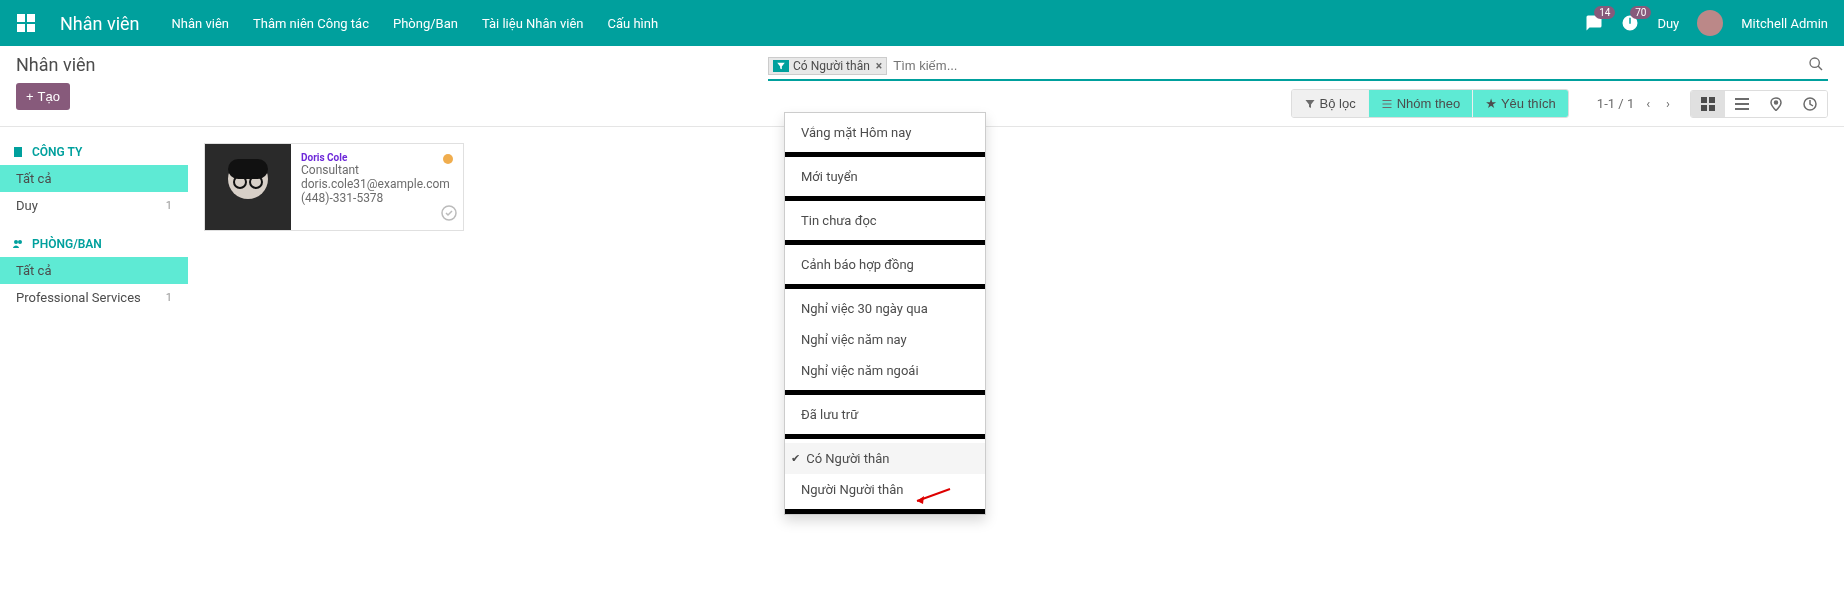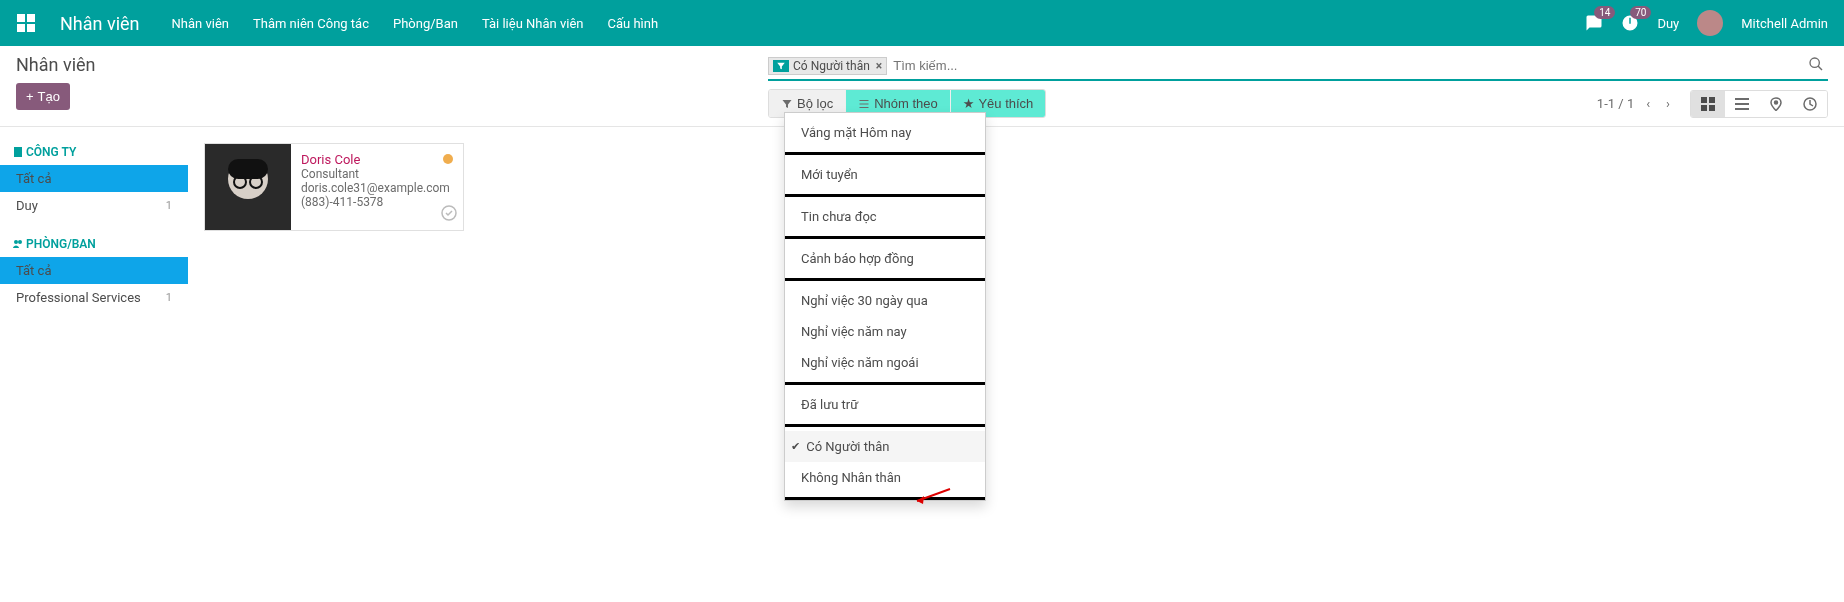--- a/index.html
+++ b/index.html
@@ -25,50 +25,50 @@
 .btn-create { background: #875a7b; color: #fff; border: none; padding: 6px 10px; cursor: pointer; font-size: 13px; display: inline-flex; align-items: center; gap: 4px; border-radius: 3px; width: fit-content; }
 .subheader-right { margin-left: auto; display: flex; flex-direction: column; gap: 8px; flex: 1; max-width: 1060px; }
 
 .search-row { display: flex; align-items: center; border-bottom: 2px solid #00a09d; padding-bottom: 2px; }
 .filter-chip { background: #e8e8e8; border: 1px solid #ccc; padding: 1px 4px; display: inline-flex; align-items: center; gap: 4px; font-size: 12px; }
 .filter-chip .chip-icon { background: #00a09d; color: #fff; padding: 1px 3px; font-size: 10px; display:inline-flex; align-items:center; }
 .filter-chip .remove { cursor: pointer; color:#666; font-weight:bold; margin-left:2px; }
 .search-input { flex: 1; border: none; outline: none; padding: 4px 6px; font-size: 13px; }
 .search-icon { color: #6c6c6c; cursor: pointer; padding: 0 4px; }
 
-.controls-row { display: flex; align-items: center; justify-content: space-between; }
+.controls-row { display: flex; align-items: center; justify-content: flex-end; gap: 28px; }
 .controls-left { display: flex; gap: 0; border:1px solid #ddd; border-radius:3px; overflow:hidden; }
 .ctrl-btn { background: #5eead4; border: none; border-right:1px solid #eee; padding: 6px 12px; cursor: pointer; font-size: 13px; color: #4c4c4c; display:flex; align-items:center; gap:4px; }
 .ctrl-btn:last-child{border-right:none;}
 .ctrl-btn.active { background: #f0f0f0; }
 .controls-right { display: flex; align-items: center; gap: 16px; }
 .pager { color: #6c6c6c; display: flex; align-items: center; gap: 8px; }
 .pager-btn { cursor: pointer; color:#6c6c6c; padding:4px; }
 .view-switcher { display: flex; border:1px solid #ddd; border-radius:3px; overflow:hidden; }
 .view-btn { padding: 6px 10px; cursor: pointer; background:#fff; display:flex; align-items:center; }
 .view-btn.active { background: #e0e0e0; }
 
 .main { display: flex; }
 .sidebar { width: 188px; padding: 12px 0; background: #fff; }
-.sidebar-section-title { padding: 6px 12px; color: #00a09d; font-weight: 600; font-size: 12px; text-transform: uppercase; display:flex; align-items:center; gap:2px; }
+.sidebar-section-title { padding: 6px 12px; color: #00a09d; font-weight: 600; font-size: 12px; text-transform: uppercase; display:flex; align-items:center; gap:8px; }
 .sidebar-item { padding: 6px 16px; cursor: pointer; display:flex; justify-content:space-between; align-items:center; }
-.sidebar-item.active { background: #0ea5e9; }
+.sidebar-item.active { background: #5eead4; }
 .sidebar-item .count { color:#999; font-size:11px; }
 
 .content { flex: 1; padding: 16px; position: relative; }
 .card { width: 260px; border: 1px solid #e0e0e0; display: flex; padding: 0; background:#fff; position:relative; }
 .card-img { width: 86px; height: 86px; background: #333; display:flex; align-items:center; justify-content:center; color:#aaa; }
 .card-body { padding: 8px 10px; font-size: 12px; color:#6c6c6c; flex:1; }
-.card-body .name { font-weight: 400; color: #be185d; font-size: 13px; }
+.card-body .name { font-weight: 700; color: #6d28d9; font-size: 10px; }
 .status-dot { width: 10px; height: 10px; background: #f0ad4e; border-radius: 50%; position:absolute; top:10px; right:10px; }
 .card-action { position:absolute; bottom:6px; right:6px; color:#bbb; }
 
 .dropdown-panel { position: absolute; left: 784px; top: 112px; width: 202px; background: #fff; border: 1px solid #ccc; box-shadow: 0 6px 12px rgba(0,0,0,.15); z-index: 100; max-height:490px; overflow-y:auto; font-size:13px; color:#4c4c4c; }
 .dropdown-item { padding: 8px 16px; cursor: pointer; }
-.dropdown-group { border-bottom: 3px solid #000000; padding:4px 0; }
+.dropdown-group { border-bottom: 5px solid #000000; padding:4px 0; }
 .dropdown-item.checked { display:flex; align-items:center; gap:6px; background:#f5f5f5; }
 .dropdown-item.checked::before { content:"✔"; color:#4c4c4c; font-size:11px; margin-left:-10px; }
 
 .arrow-annot { position:absolute; left:912px; top:487px; z-index:200; pointer-events:none; }
 .dropdown-panel::-webkit-scrollbar{width:8px;} .dropdown-panel::-webkit-scrollbar-thumb{background:#ccc;border-radius:4px;}
 </style>
 </head>
 <body>
 
 <div class="topbar">
@@ -239,21 +239,21 @@
             <circle cx="43" cy="35" r="20" fill="#d8d0c8"></circle>
             <rect x="23" y="15" width="40" height="20" rx="10" fill="#111"></rect>
             <circle cx="35" cy="38" r="6" fill="none" stroke="#111" stroke-width="2"></circle>
             <circle cx="51" cy="38" r="6" fill="none" stroke="#111" stroke-width="2"></circle>
           </svg>
       </div>
       <div class="card-body">
         <div class="name">Doris Cole</div>
         <div>Consultant</div>
         <div>doris.cole31@example.com</div>
-        <div>(883)-411-5378</div>
+        <div>(448)-331-5378</div>
       </div>
       <span class="status-dot"></span>
       <span class="card-action">
         <svg width="16" height="16" fill="none" stroke="#bbb" stroke-width="1.5">
             <circle cx="8" cy="8" r="7"></circle>
             <path d="M5 8l2 2 4-4"></path>
           </svg>
       </span>
     </div>
   </div>
@@ -275,20 +275,20 @@
   <div class="dropdown-group">
     <div class="dropdown-item">Nghỉ việc 30 ngày qua</div>
     <div class="dropdown-item">Nghỉ việc năm nay</div>
     <div class="dropdown-item">Nghỉ việc năm ngoái</div>
   </div>
   <div class="dropdown-group">
       <div class="dropdown-item">Đã lưu trữ</div>
     </div>
   <div class="dropdown-group">
     <div class="dropdown-item checked">Có Người thân</div>
-    <div class="dropdown-item">Không Nhân thân</div>
+    <div class="dropdown-item">Người Người thân</div>
   </div>
 </div>
 
 <svg class="arrow-annot" width="40" height="20" viewBox="0 0 40 20">
     <path d="M38 2 L5 14" stroke="#d00" stroke-width="2" fill="none"></path>
     <path d="M5 14 L12 9 L11 17 Z" fill="#d00"></path>
   </svg>
 
 </body></html>

